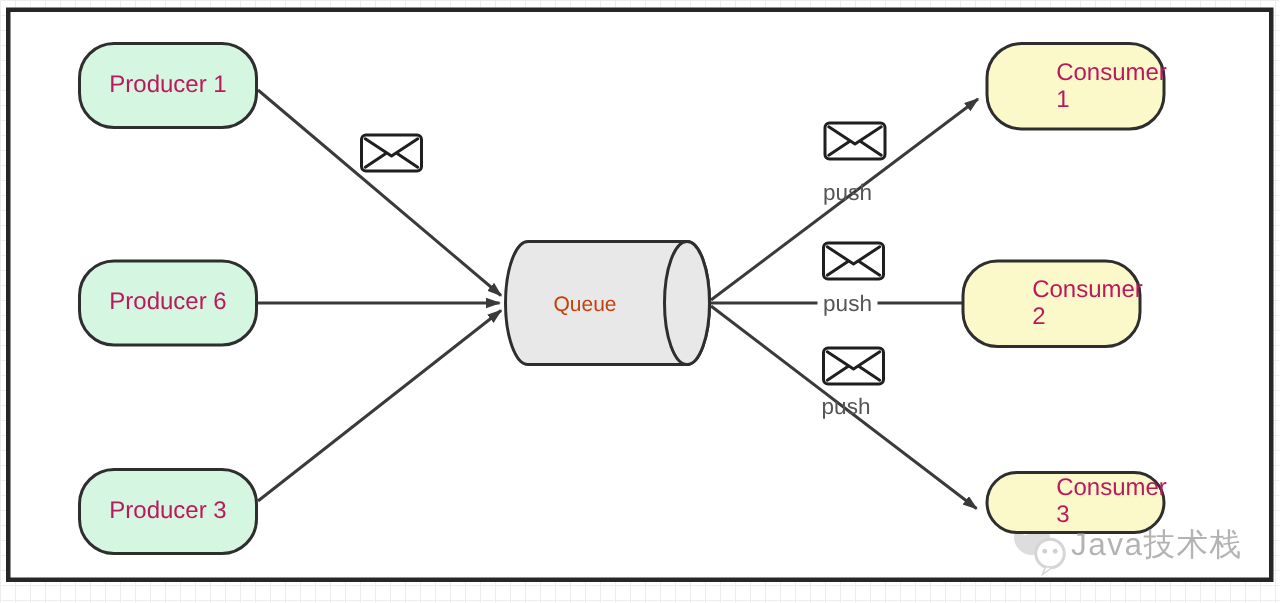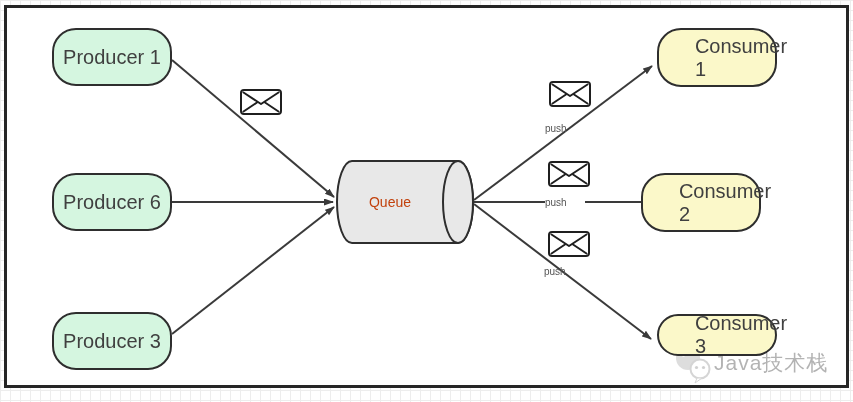--- a/index.html
+++ b/index.html
@@ -16,37 +16,37 @@
   #frame{
     position:absolute;left:4px;top:5px;width:845px;height:383px;
     box-sizing:border-box;border:3px solid #262626;background:#ffffff;
   }
   #overlay{position:absolute;left:0;top:0;width:853px;height:402px;}
   .node{
     position:absolute;box-sizing:border-box;
     border:2px solid var(--node-border,#2e2e2e);
     border-radius:24px;
     display:flex;align-items:center;justify-content:center;
-    font-size:20px;color:#404040;
+    font-size:16px;color:#be185d;
   }
   .producer{background:var(--producer-fill,#d5f6e0);}
   .consumer{background:var(--consumer-fill,#fbf8c9);padding-left:48px;}
   .p1{left:52px;top:28px;width:120px;height:58px;}
   .p2{left:52px;top:173px;width:120px;height:58px;}
   .p3{left:52px;top:312px;width:120px;height:58px;}
   .c1{left:657px;top:28px;width:120px;height:59px;}
   .c2{left:641px;top:173px;width:120px;height:59px;}
   .c3{left:657px;top:314px;width:120px;height:42px;}
   #queue-label{
     position:absolute;left:340px;top:194px;width:100px;
     text-align:center;font-size:14px;color:#c2410c;
   }
   .push-label{
-    position:absolute;width:40px;text-align:left;
-    font-size:10px;color:var(--push-text,#555555);line-height:17px;
+    position:absolute;width:40px;text-align:center;
+    font-size:15px;color:var(--push-text,#555555);line-height:17px;
   }
   .push-1{left:545px;top:120px;}
   .push-2{left:545px;top:194px;background:#ffffff;}
   .push-3{left:544px;top:263px;}
   .arrow-line{stroke:var(--arrow,#3a3a3a);stroke-width:2;fill:none;}
   .cyl{fill:var(--queue-fill,#e8e8e8);stroke:var(--node-border,#2e2e2e);stroke-width:2;}
   #watermark-text{
     position:absolute;left:714px;top:349px;
     font-size:21px;color:var(--watermark,#9e9e9e);opacity:.78;
     text-shadow:1px 1px 0 rgba(255,255,255,.9);

